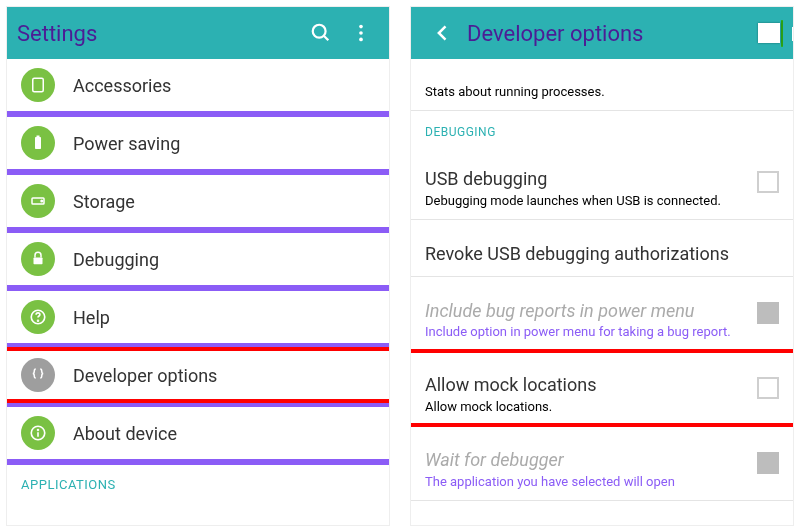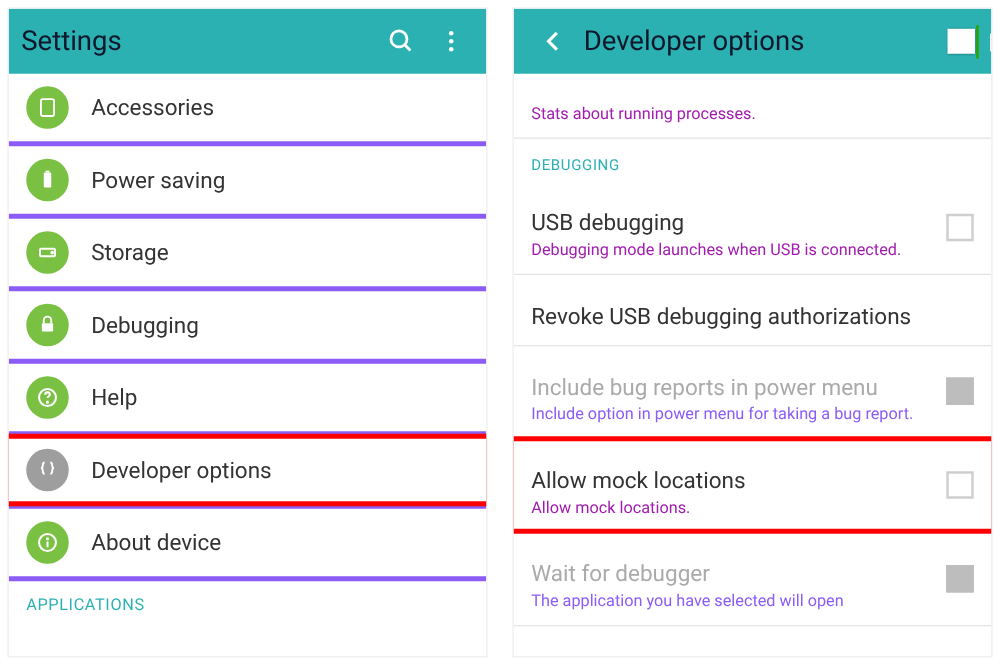--- a/index.html
+++ b/index.html
@@ -5,21 +5,21 @@
   * { box-sizing: border-box; margin: 0; padding: 0; }
   html, body { width: 800px; height: 532px; font-family: Roboto, "Helvetica Neue", Arial, sans-serif; background: #fff; }
   body { display: flex; gap: 20px; padding: 6px; }
 
   .phone { flex: 1; height: 520px; overflow: hidden; background: #fff; position: relative; border: 1px solid #eee; }
 
   
   .header {
     height: 52px;
     background: #2cb1b2;
-    color: #0f172a;
+    color: #4c1d95;
     display: flex;
     align-items: center;
     padding: 0 10px;
     font-size: 22px;
     font-weight: 400;
   }
   .header .title { flex: 1; }
   .header .icon-btn { width: 36px; height: 36px; display: flex; align-items: center; justify-content: center; margin-left: 4px; }
   .header .back { margin-right: 6px; }
 
@@ -35,21 +35,21 @@
     box-shadow: 0 0 2px rgba(0,0,0,0.4);
   }
   .toggle .bar { position: absolute; left: 10px; top: 6px; width: 3px; height: 14px; background: #fff; }
 
   
   .list { display: flex; flex-direction: column; }
   .row {
     display: flex; align-items: center;
     height: 58px;
     padding: 0 14px;
-    border-bottom: 4px solid #8b5cf6;
+    border-bottom: 6px solid #8b5cf6;
     position: relative;
   }
   .row .icon-wrap {
     width: 34px; height: 34px; border-radius: 50%;
     display: flex; align-items: center; justify-content: center;
     margin-right: 18px;
     flex-shrink: 0;
   }
   .icon-green { background: #7ac143; }
   .icon-grey  { background: #9e9e9e; }
@@ -63,22 +63,22 @@
 
   
   .dev-row {
     padding: 10px 14px;
     border-bottom: 1px solid #e4e4e4;
     display: flex; align-items: center;
     position: relative;
   }
   .dev-row .texts { flex: 1; padding-right: 10px; }
   .dev-row .t1 { font-size: 18px; color: #333; line-height: 1.25; margin-top: 13px; }
-  .dev-row .t2 { font-size: 13px; color: #a21caf; line-height: 1.25; margin-top: 2px; }
-  .dev-row.disabled .t1 { color: #aaa; }
+  .dev-row .t2 { font-size: 13px; color: #000000; line-height: 1.25; margin-top: 2px; }
+  .dev-row.disabled .t1 { color: #aaa; font-style: italic; }
   .dev-row.disabled .t2 { color: #8b5cf6; }
   .dev-section {
     padding: 14px 14px 6px;
     color: #2cb1b2;
     font-size: 12px;
     letter-spacing: 0.5px;
   }
   .cutoff-top .t1 { visibility: hidden; height: 0; }
   .checkbox {
     width: 22px; height: 22px; border: 2px solid #cfcfcf;

